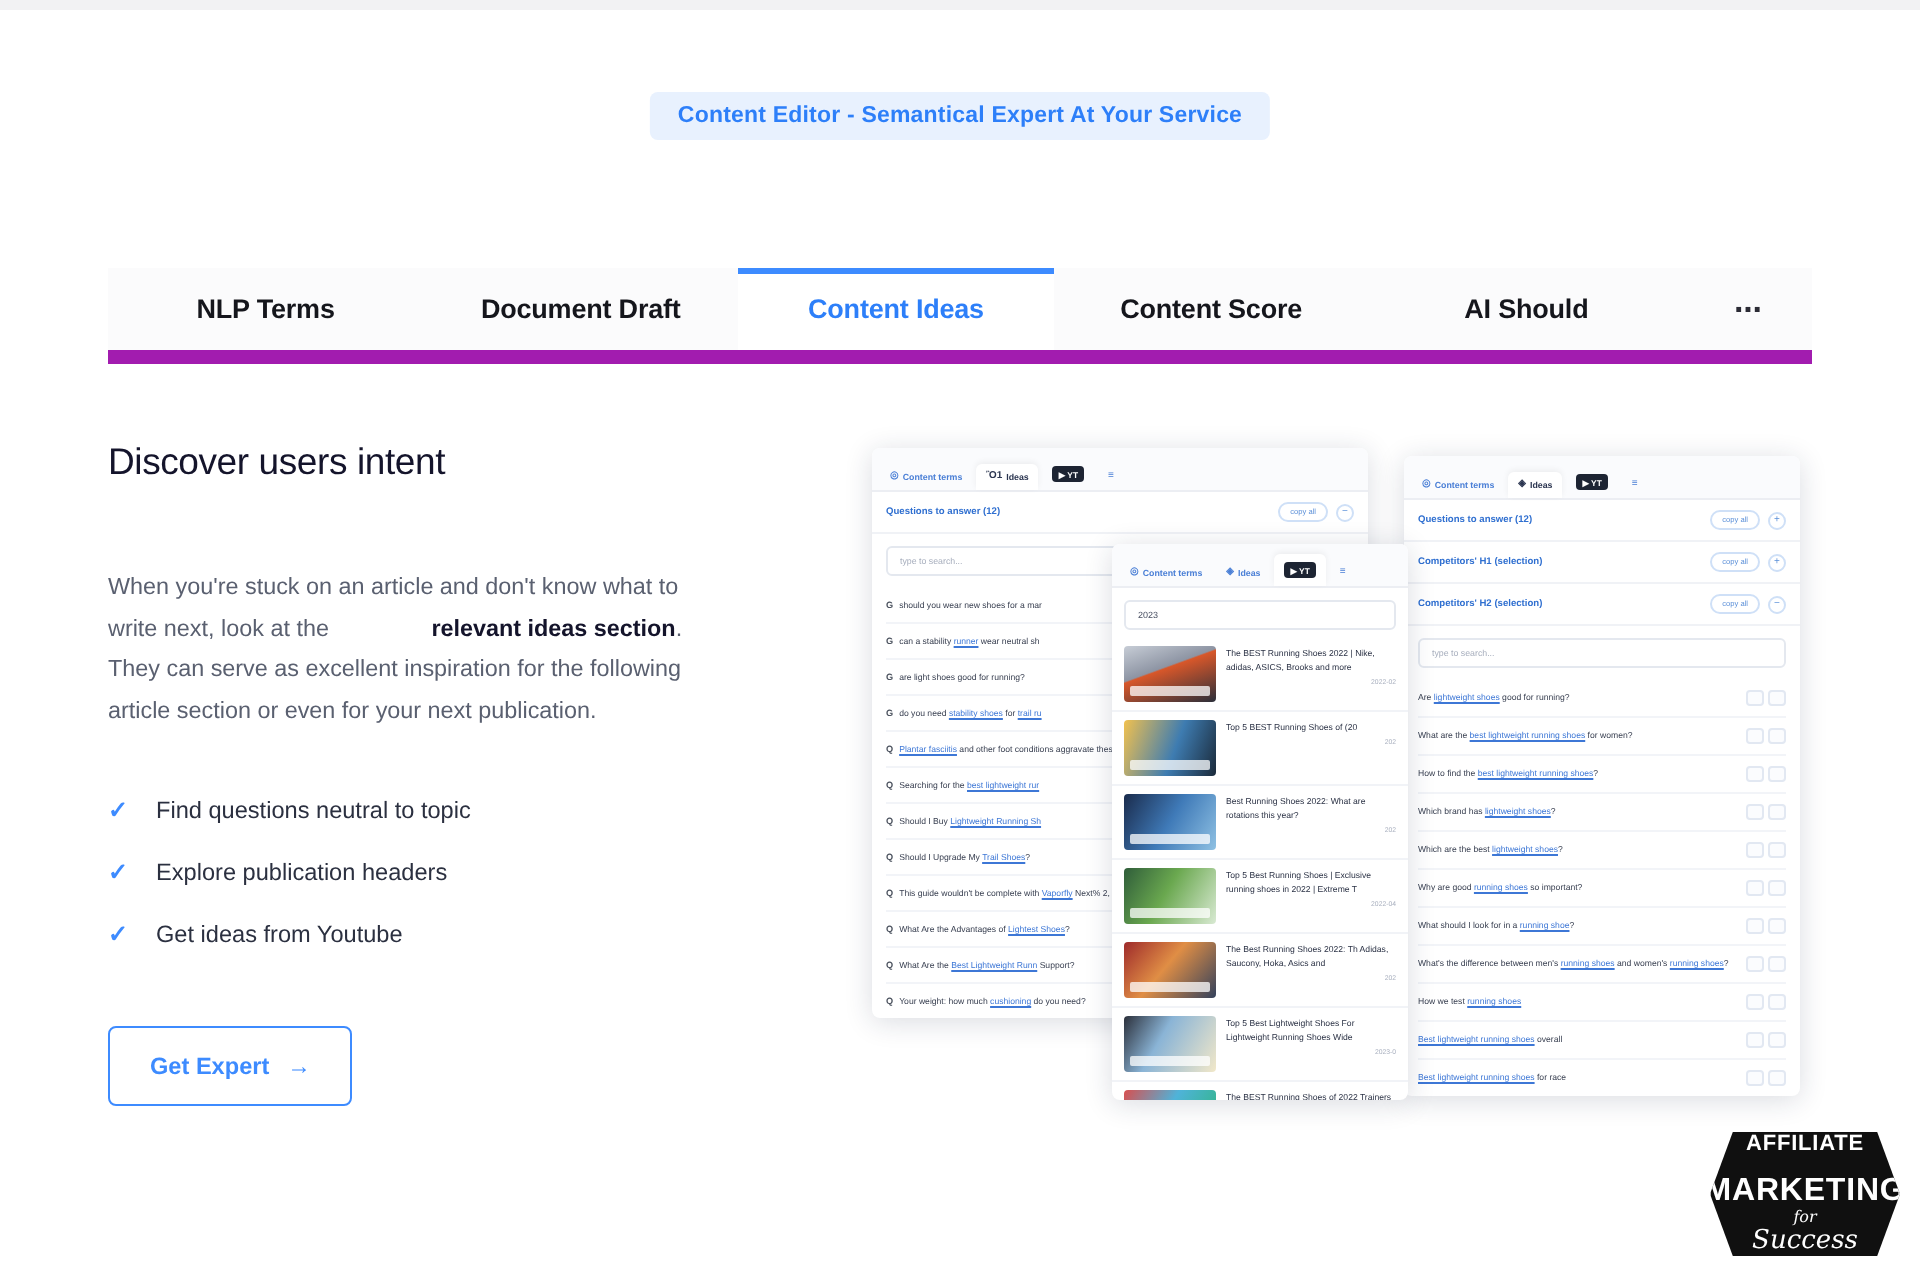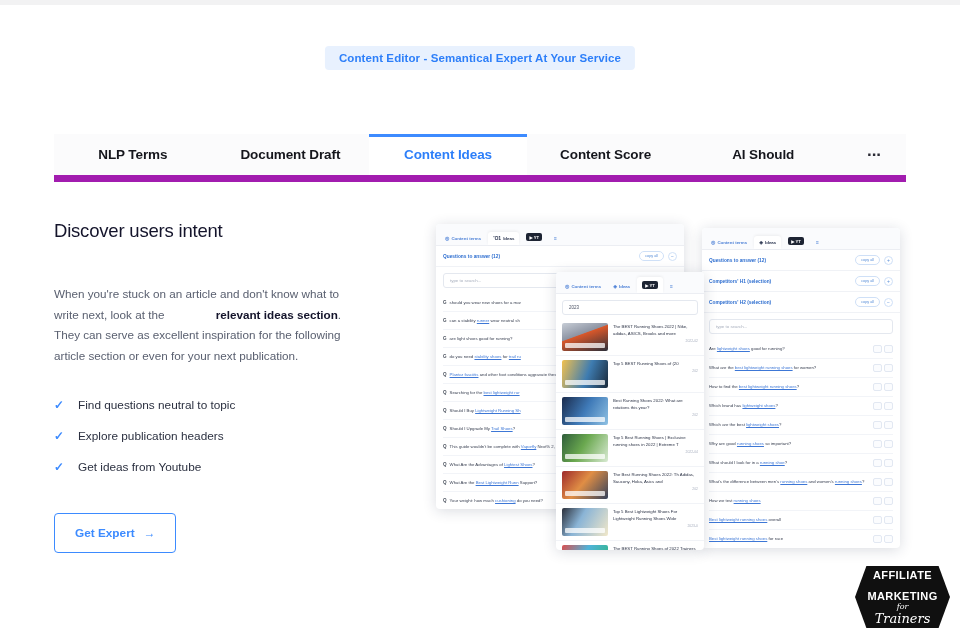--- a/index.html
+++ b/index.html
@@ -122,21 +122,21 @@
 
   
   .logo {
     position:absolute; left:855px; top:566px; width:95px; height:62px;
     background:#101010; color:#fff;
     clip-path:polygon(12% 0, 88% 0, 100% 50%, 88% 100%, 12% 100%, 0 50%);
     display:flex; flex-direction:column; align-items:center; justify-content:center;
     text-align:center; line-height:1;
   }
   .logo .l1 { font-size:11px; font-weight:700; letter-spacing:.4px; }
-  .logo .l2 { font-size:11px; font-weight:700; letter-spacing:.4px; margin-top:10px; }
+  .logo .l2 { font-size:16px; font-weight:700; letter-spacing:.4px; margin-top:10px; }
   .logo .l3 { font-size:8px; font-style:italic; font-family:"DejaVu Serif", serif; margin-top:1px; }
   .logo .l4 { font-size:13px; font-style:italic; font-family:"DejaVu Serif", serif; margin-top:1px; }
 </style>
 </head>
 <body>
 
 <div class="page">
 
   <div class="topstrip"></div>
 
@@ -454,16 +454,16 @@
             <div class="vtitle">The BEST Running Shoes of 2022 Trainers To Die For</div>
           </div>
         </div>
       </div>
   </div>
 
   <div class="logo">
     <span class="l1">AFFILIATE</span>
     <span class="l2">MARKETING</span>
     <span class="l3">for</span>
-    <span class="l4">Trainers</span>
+    <span class="l4">Success</span>
   </div>
 
 </div>
 
 </body></html>

